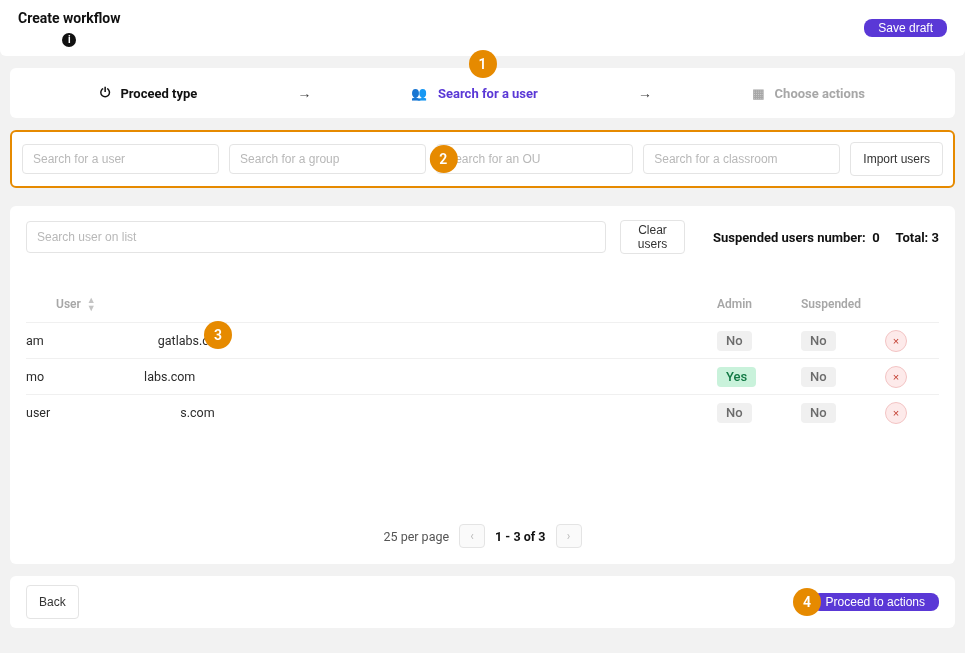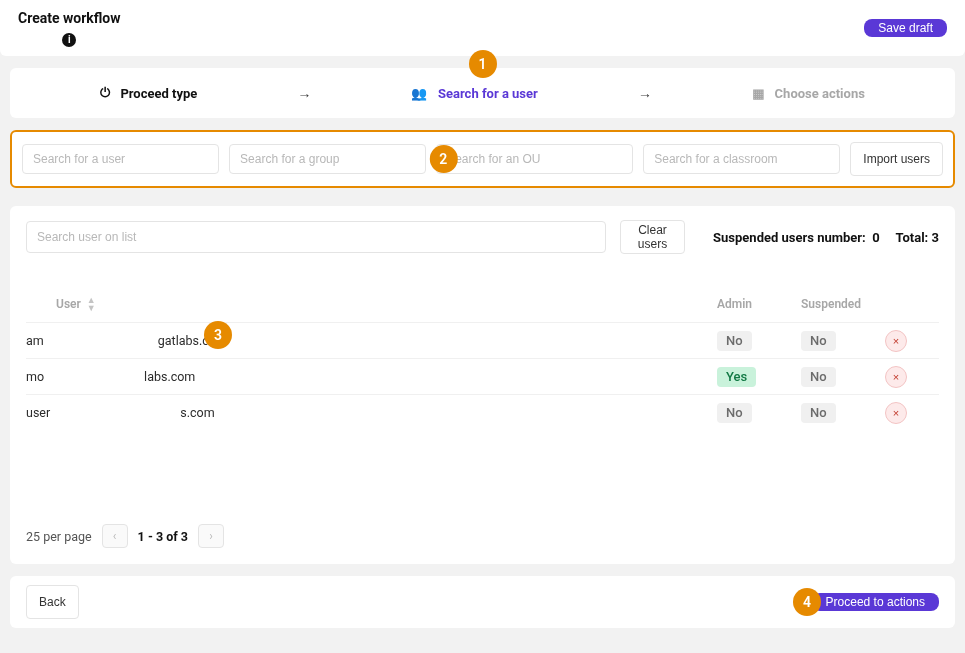--- a/index.html
+++ b/index.html
@@ -142,21 +142,21 @@
   .user-cell { display: flex; align-items: flex-end; gap: 0; }
   .redact {
     display: inline-block;
     height: 14px;
     background: #fff;
     border-radius: 2px;
     margin: 0 1px;
   }
   .callout-3 { top: 115px; left: 194px; }
   .pagination {
-    display: flex; align-items: center; justify-content: flex-start;
+    display: flex; align-items: center; justify-content: center;
     gap: 10px; font-size: 12.5px; color: #555;
     padding-top: 10px;
   }
   .pagination .nav {
     width: 26px; height: 24px; border: 1px solid #e4e4e4;
     border-radius: 4px; background: #fafafa; color: #bbb;
     display: inline-flex; align-items: center; justify-content: center;
     font-size: 12px;
   }
   .pagination .range { font-weight: 700; color: #111; }

